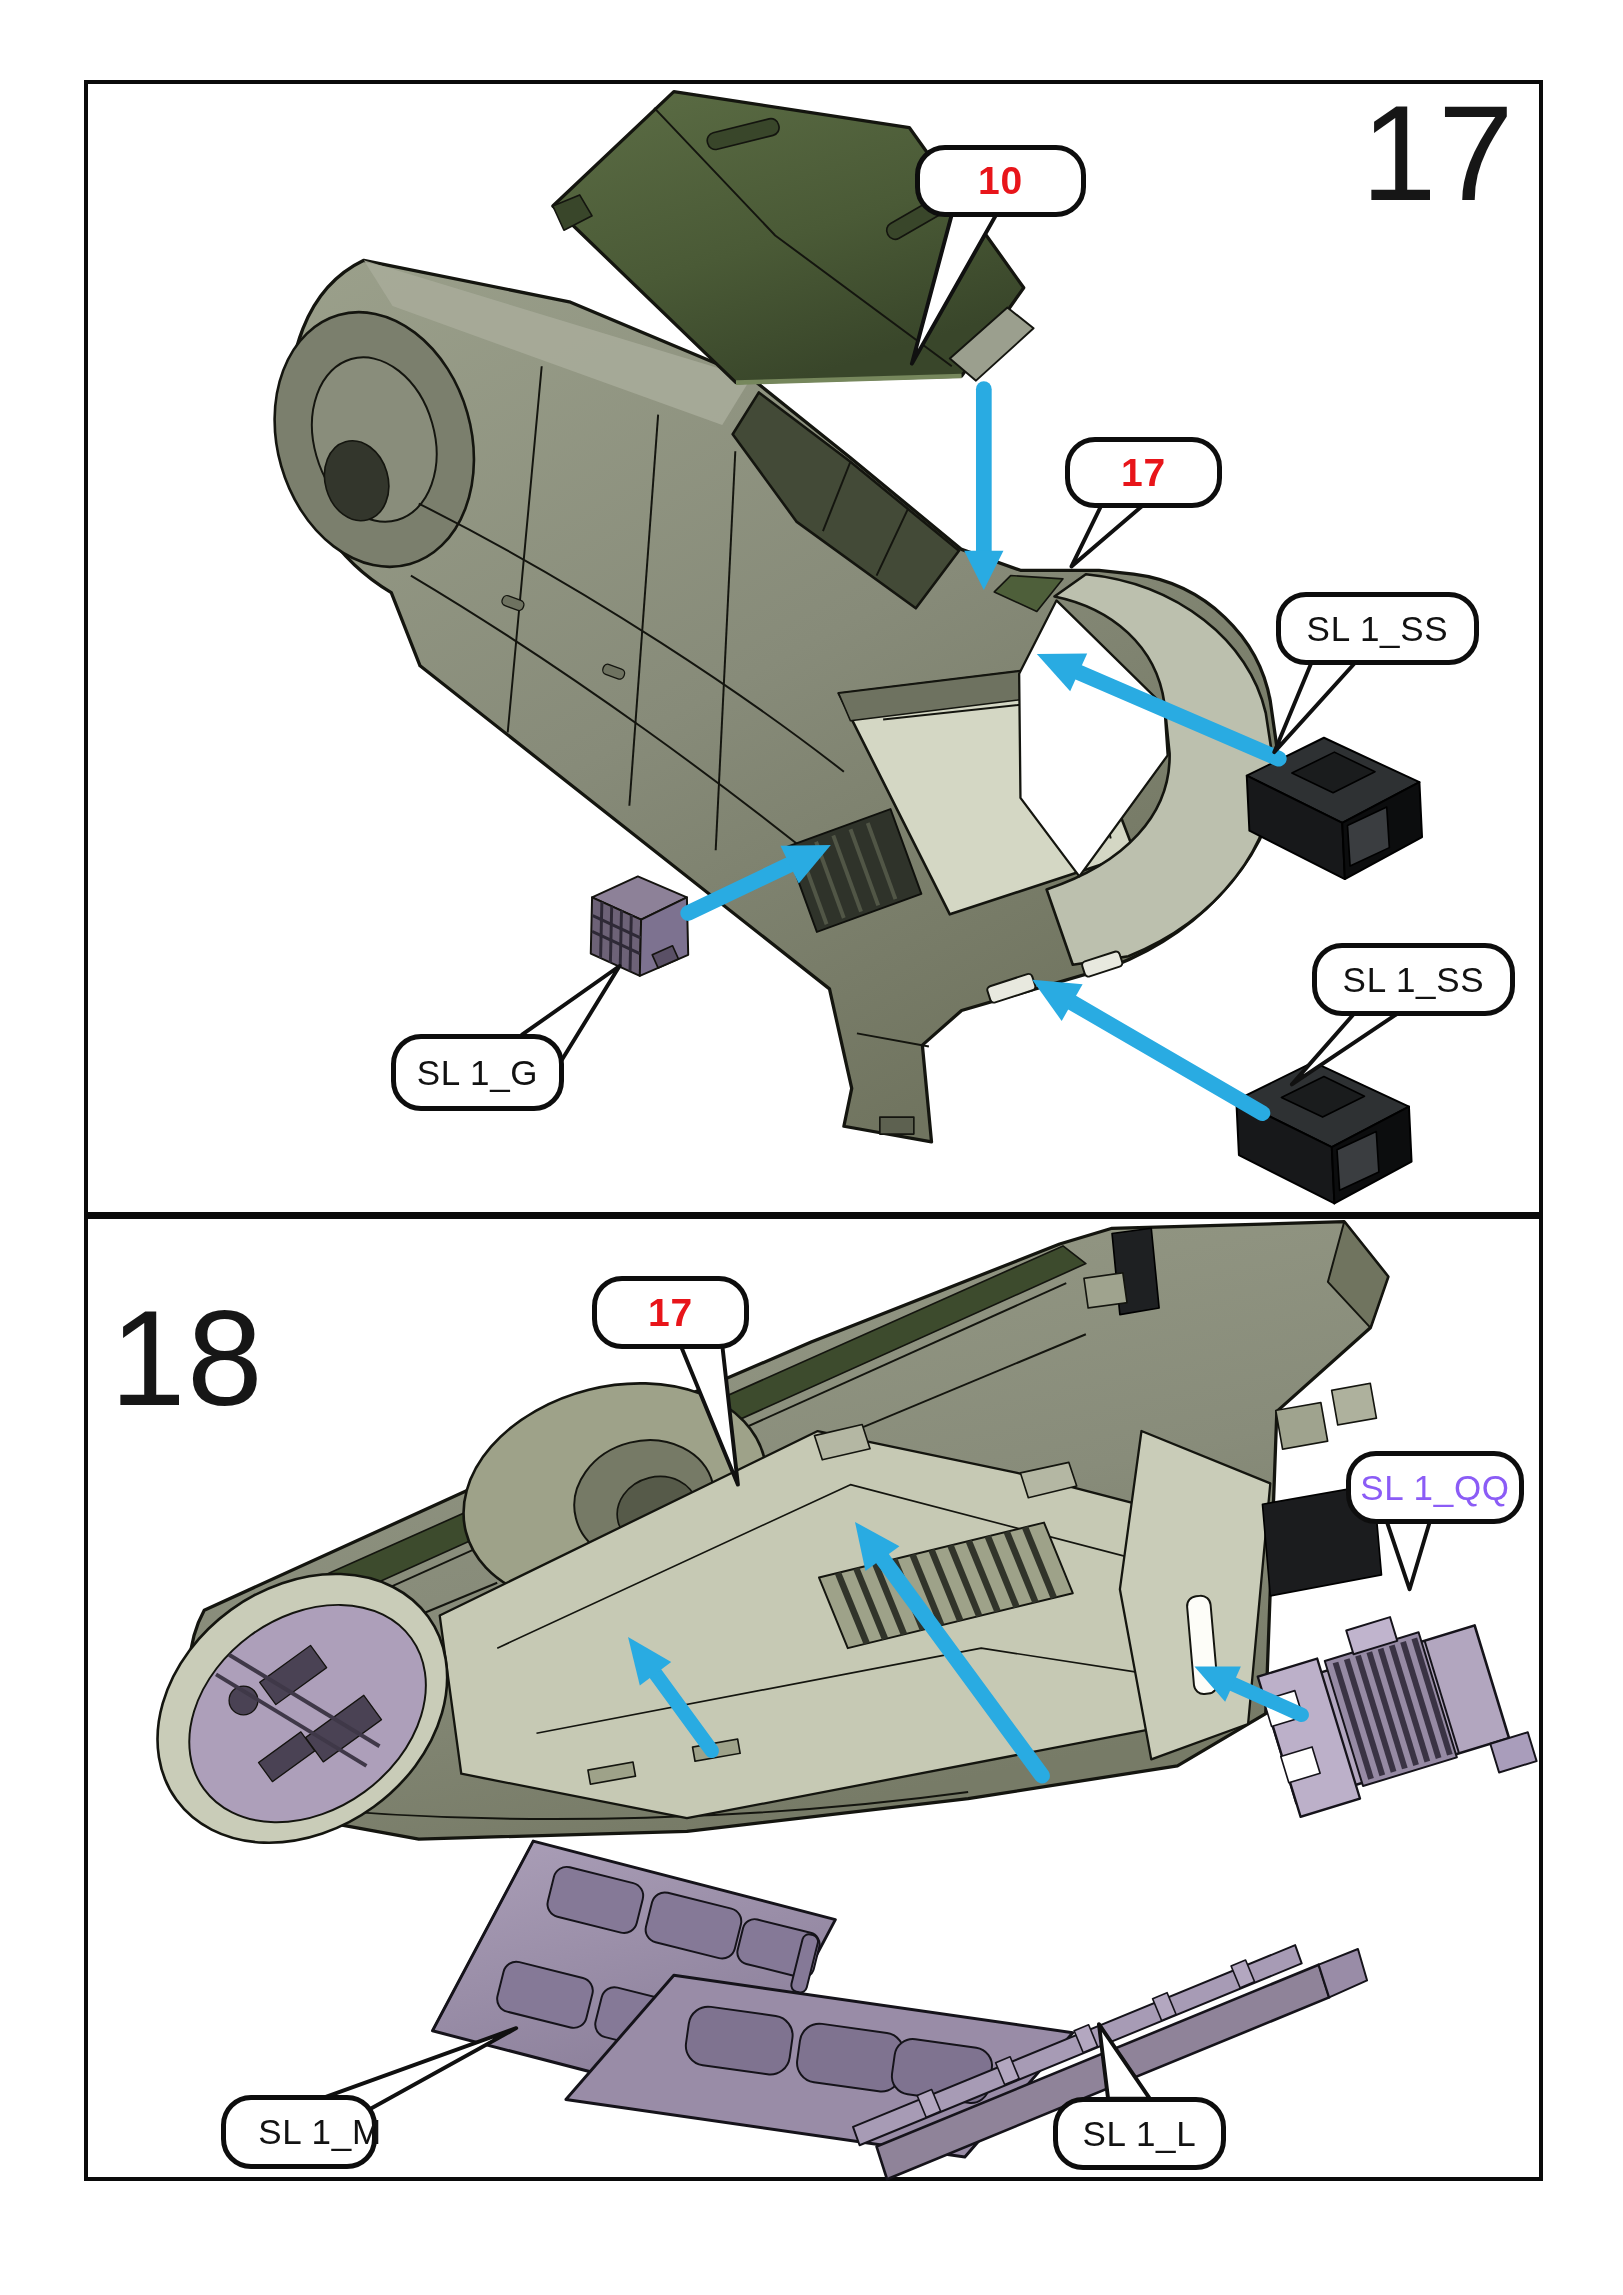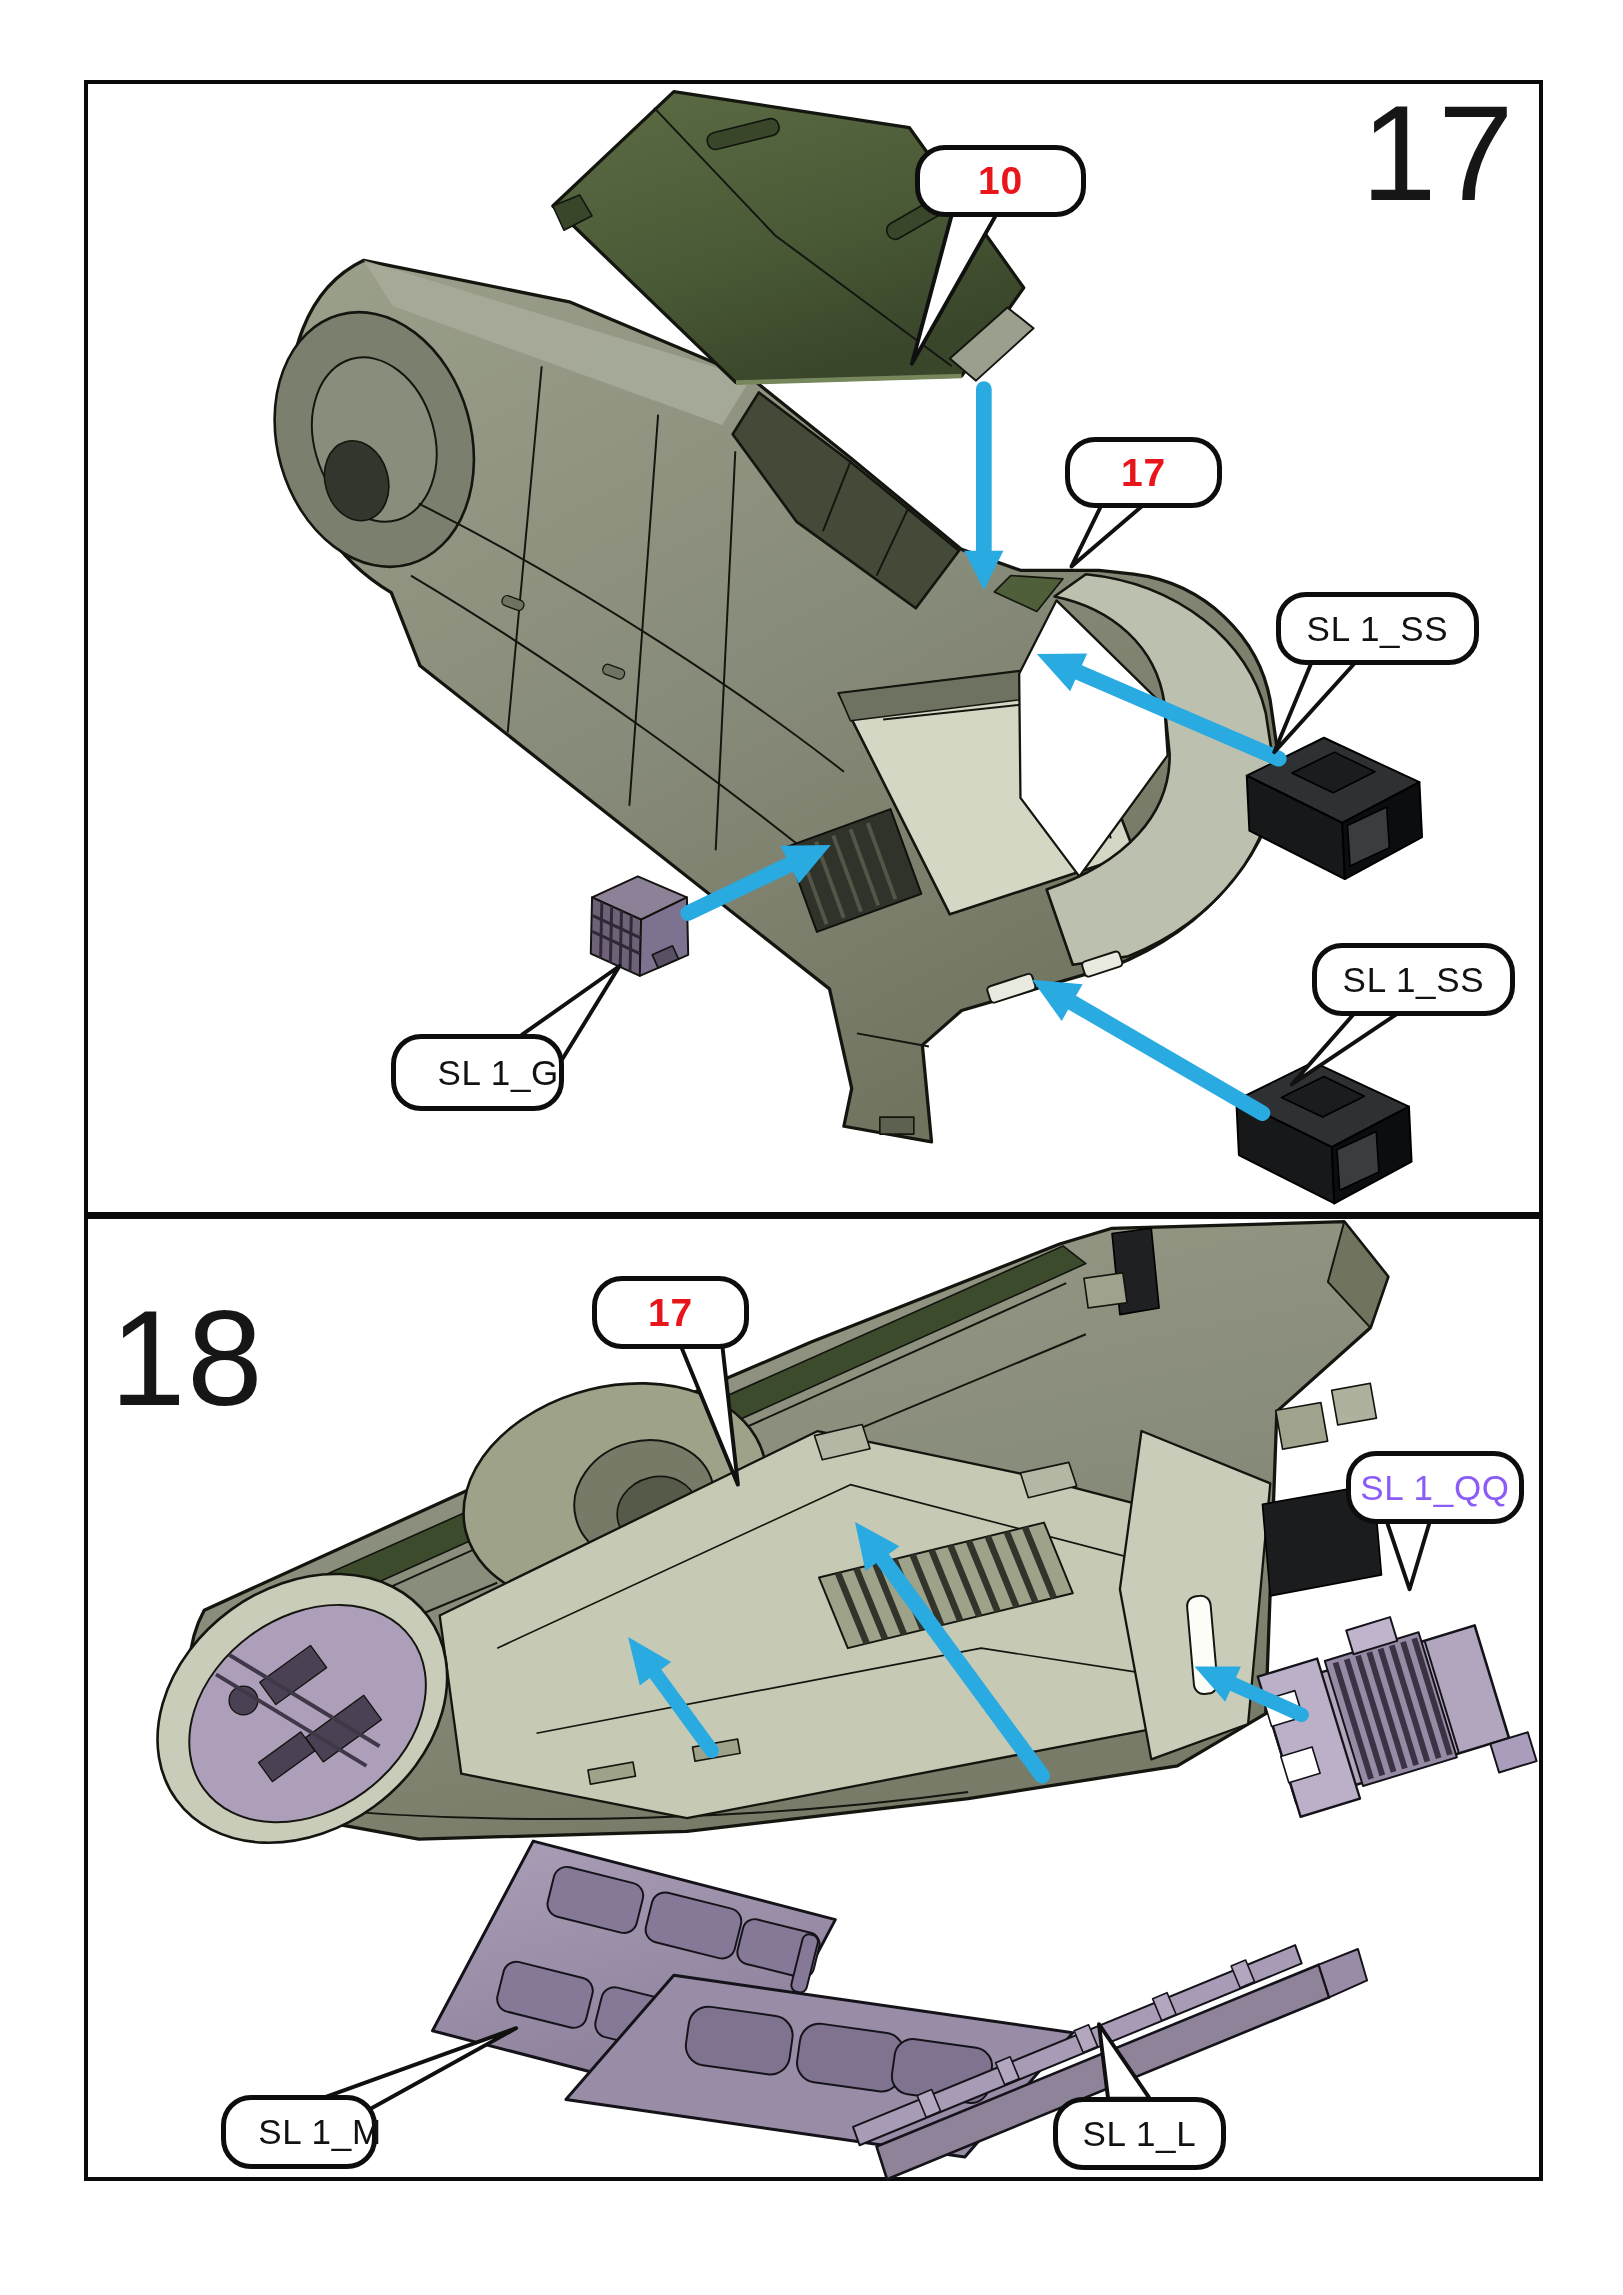--- a/index.html
+++ b/index.html
@@ -301,21 +301,21 @@
 
   <div class="callout" style="left:915px;top:145px;width:171px;height:72px;">
     <span class="lbl num" style="color: rgb(232, 21, 26);">10</span>
   </div>
   <div class="callout" style="left:1065px;top:437px;width:157px;height:71px;">
     <span class="lbl num" style="color: rgb(232, 21, 26);">17</span>
   </div>
   <div class="callout" style="left:1276px;top:592px;width:203px;height:73px;">
     <span class="lbl" style="color: rgb(18, 18, 18);">SL 1_SS</span>
   </div>
-  <div class="callout" style="left:391px;top:1034px;width:173px;height:77px;justify-content:flex-end;">
+  <div class="callout" style="left:391px;top:1034px;width:173px;height:77px;">
     <span class="lbl" style="color: rgb(18, 18, 18);">SL 1_G</span>
   </div>
   <div class="callout" style="left:1312px;top:943px;width:203px;height:73px;">
     <span class="lbl" style="color: rgb(18, 18, 18);">SL 1_SS</span>
   </div>
   <div class="callout" style="left:592px;top:1276px;width:157px;height:73px;">
     <span class="lbl num" style="color: rgb(232, 21, 26);">17</span>
   </div>
   <div class="callout" style="left:1346px;top:1451px;width:178px;height:73px;">
     <span class="lbl" style="color: #8b5cf6;">SL 1_QQ</span>

